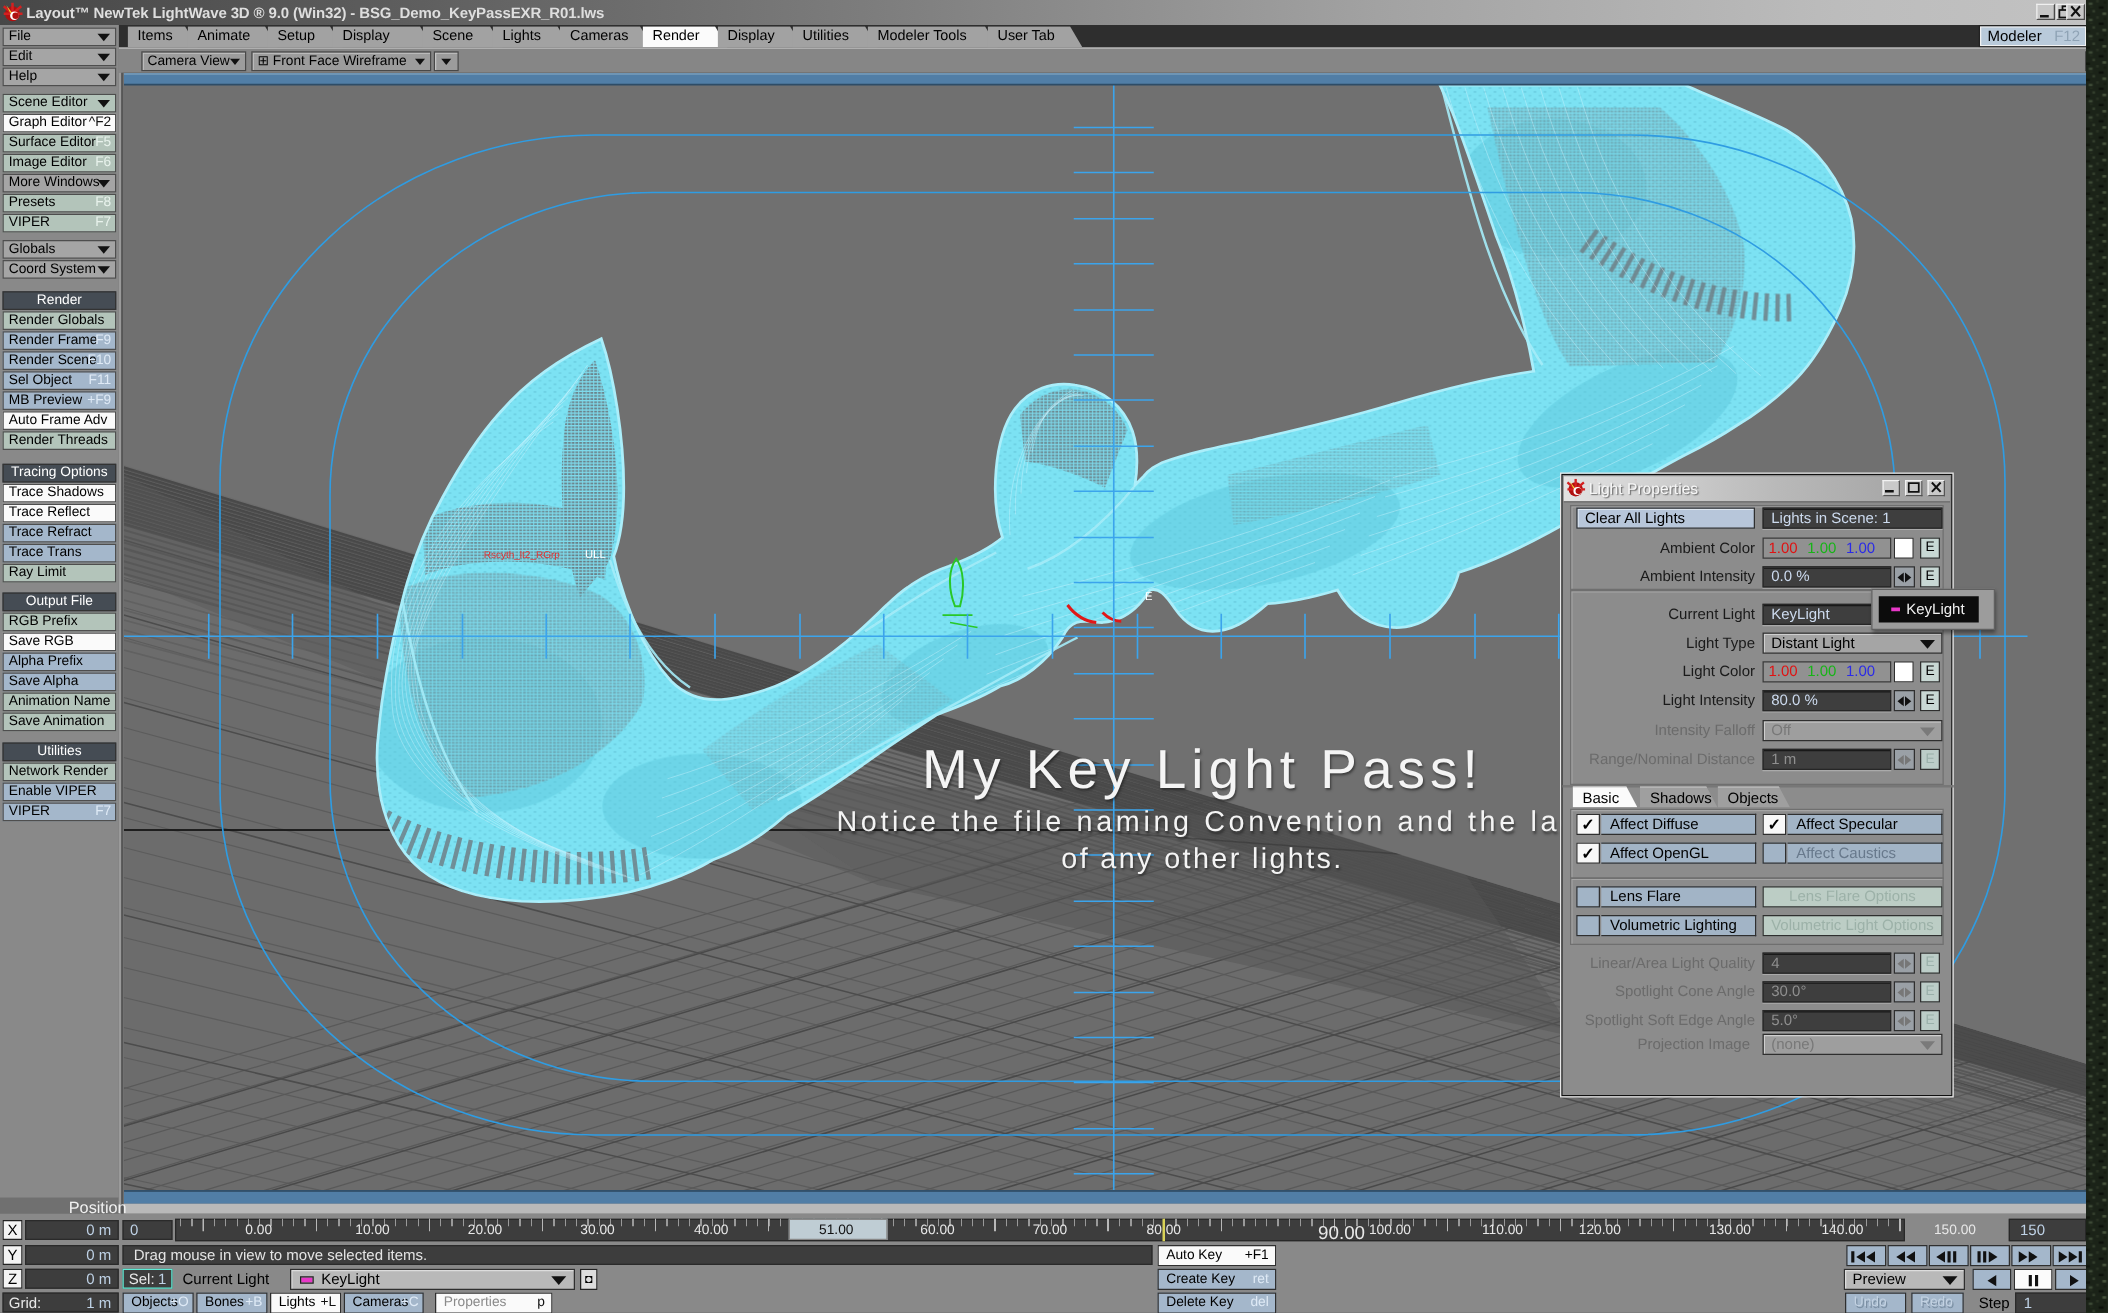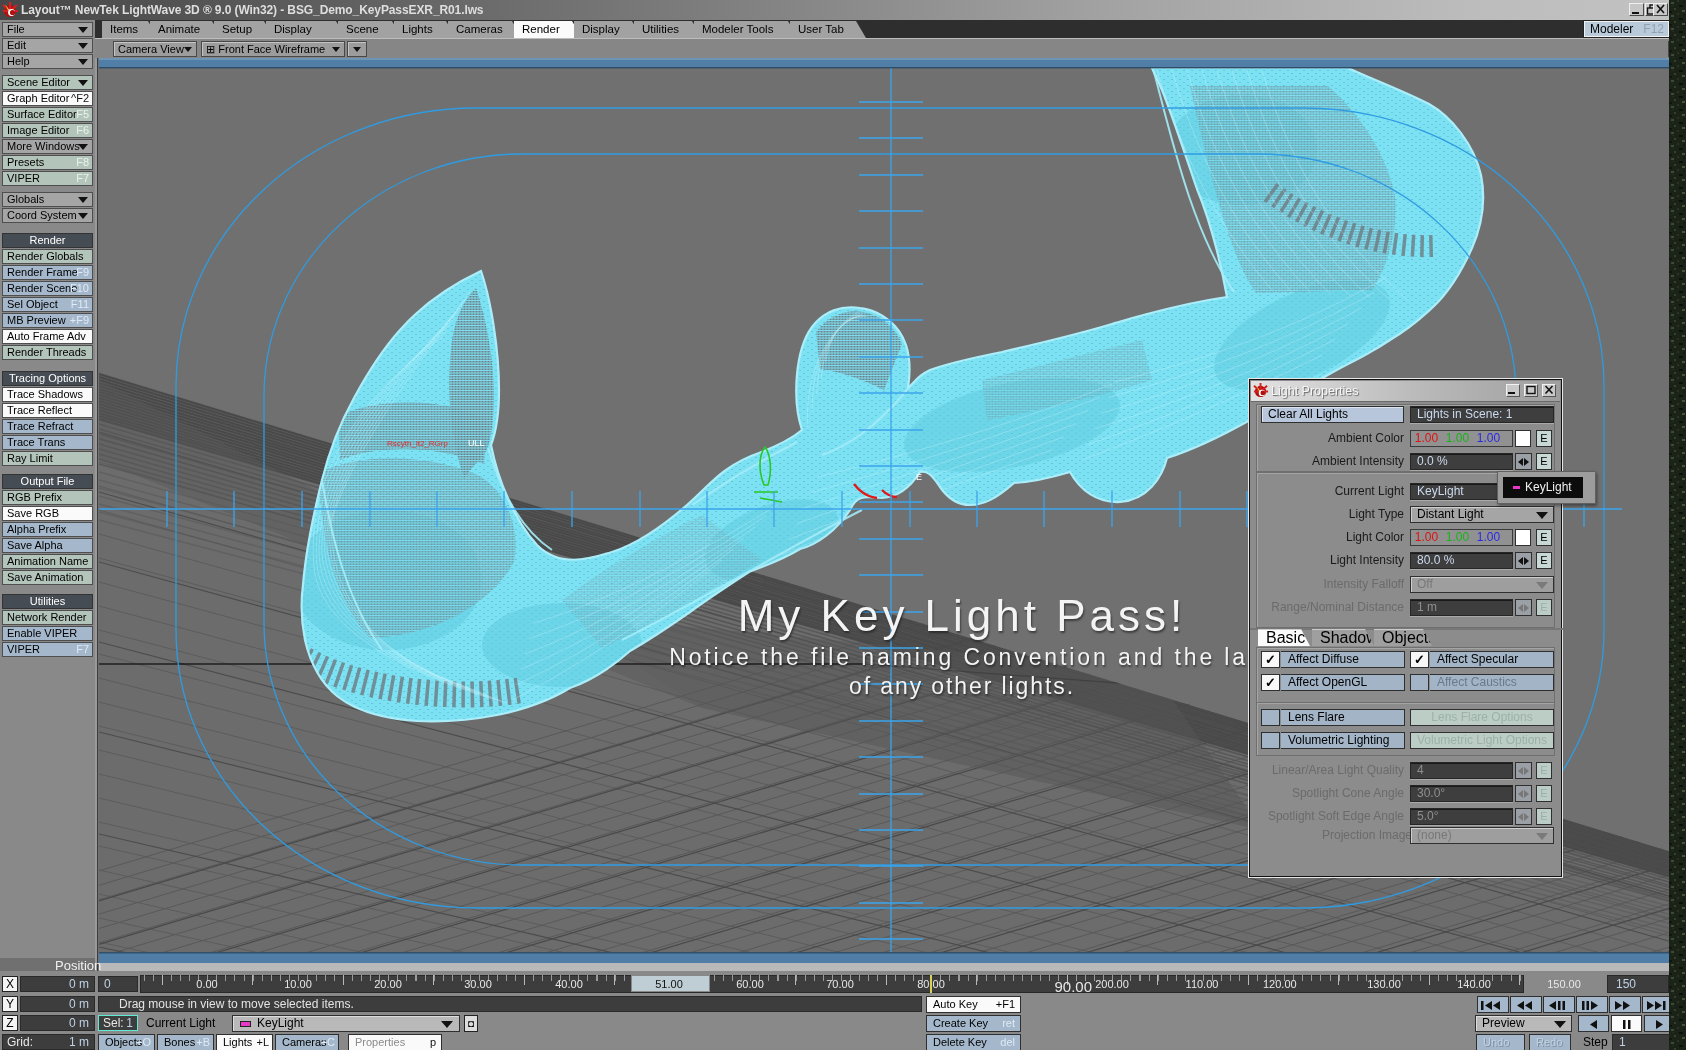--- a/index.html
+++ b/index.html
@@ -262,21 +262,21 @@
  border-right:6px solid transparent;border-top:7px solid #111}
 .drop.dis .da{border-top-color:#7a7a7a}
 .chk{position:absolute;width:19px;height:17px;background:#f8f8f8;border:1px solid #2f2f2f;
  font-weight:bold;font-size:13px;line-height:15px;text-align:center}
 .chk.off{background:#a2b4c6}
 .cbar{position:absolute;height:17px;background:#a2b4c6;border:1px solid #2f2f2f;border-left:none;
  font-size:12px;line-height:15px;padding-left:7px;color:#000}
 .cbar.dis{color:#68798c}
 .obtn{position:absolute;height:17px;background:#bccdc5;border:1px solid #2f2f2f;
  font-size:12px;line-height:15px;text-align:center;color:#9cb1a8}
-.lptab{position:absolute;height:17px;background:#9f9f9f;color:#000;font-size:16px;line-height:16px;
+.lptab{position:absolute;height:17px;background:#9f9f9f;color:#000;font-size:12px;line-height:16px;
  padding:0 8px;clip-path:polygon(0 0,calc(100% - 9px) 0,100% 100%,0 100%);border-top:1px solid #ccc}
 .lptab.act{background:#fbfbfb}
 .rgb{display:inline-block;width:31px;text-align:center}
 </style>
     <div id="lp" class="abs">
       <div id="lptitle">
         <svg style="position:absolute;left:2px;top:2px" width="16" height="16" viewBox="0 0 17 17">
 <circle cx="8" cy="9" r="6" fill="#b01010"></circle>
 <g stroke="#d42020" stroke-width="2">
             <path d="M8 9 L1 3M8 9 L8 0M8 9 L15 3M8 9 L16 9M8 9 L1 9"></path>
@@ -351,21 +351,21 @@
       <div class="spin dis" style="left:265px;top:382px"></div>
       <div class="ebtn dis" style="left:286px;top:382px">E</div>
       <div class="lbl dis" style="left:8px;top:405px;width:146px">Spotlight Cone Angle</div>
       <div class="fld dis" style="left:160px;top:405px;width:103px">30.0°</div>
       <div class="spin dis" style="left:265px;top:405px"></div>
       <div class="ebtn dis" style="left:286px;top:405px">E</div>
       <div class="lbl dis" style="left:8px;top:428px;width:146px">Spotlight Soft Edge Angle</div>
       <div class="fld dis" style="left:160px;top:428px;width:103px">5.0°</div>
       <div class="spin dis" style="left:265px;top:428px"></div>
       <div class="ebtn dis" style="left:286px;top:428px">E</div>
-      <div class="lbl dis" style="left:16px;top:447px;width:146px">Projection Image</div>
+      <div class="lbl dis" style="left:4px;top:447px;width:146px">Projection Image</div>
       <div class="drop dis" style="left:160px;top:447px;width:144px">(none)<span class="da"></span></div>
     </div>
     <div class="abs" style="left:1497px;top:471px;width:99px;height:33px;background:#9c9c9c;
  border:1px solid #606060;box-shadow:1px 2px 3px rgba(0,0,0,0.4)">
 <div class="abs" style="left:5px;top:5px;width:80px;height:21px;background:#0c0c0c;color:#f0f0f0;
  font-size:12px;line-height:20px;padding-left:22px">KeyLight
 <span style="position:absolute;left:10px;top:9px;width:7px;height:3px;background:#e838c8"></span></div>
     </div>
     <style>
 #bottom{left:0;top:971px;width:1670px;height:79px;background:#898989;font-size:12px}
@@ -384,37 +384,37 @@
       <div class="abs" style="left:177px;top:7px;width:60px;text-align:center;color:#e8e8e8;font-size:11px">0.00</div>
       <div class="abs" style="left:268px;top:7px;width:60px;text-align:center;color:#e8e8e8;font-size:11px">10.00</div>
       <div class="abs" style="left:358px;top:7px;width:60px;text-align:center;color:#e8e8e8;font-size:11px">20.00</div>
       <div class="abs" style="left:448px;top:7px;width:60px;text-align:center;color:#e8e8e8;font-size:11px">30.00</div>
       <div class="abs" style="left:539px;top:7px;width:60px;text-align:center;color:#e8e8e8;font-size:11px">40.00</div>
       <div class="abs" style="left:639px;top:7px;width:60px;text-align:center;color:#111;font-size:11px">51.00</div>
       <div class="abs" style="left:720px;top:7px;width:60px;text-align:center;color:#e8e8e8;font-size:11px">60.00</div>
       <div class="abs" style="left:810px;top:7px;width:60px;text-align:center;color:#e8e8e8;font-size:11px">70.00</div>
       <div class="abs" style="left:901px;top:7px;width:60px;text-align:center;color:#e8e8e8;font-size:11px">80.00</div>
       <div class="abs" style="left:1032px;top:7px;width:60px;text-align:right;color:#e8e8e8;font-size:15px">90.00</div>
-      <div class="abs" style="left:1082px;top:7px;width:60px;text-align:center;color:#e8e8e8;font-size:11px">200.00</div>
+      <div class="abs" style="left:1082px;top:7px;width:60px;text-align:center;color:#e8e8e8;font-size:11px">100.00</div>
       <div class="abs" style="left:1172px;top:7px;width:60px;text-align:center;color:#e8e8e8;font-size:11px">110.00</div>
       <div class="abs" style="left:1263px;top:7px;width:60px;text-align:left;color:#e8e8e8;font-size:11px">120.00</div>
       <div class="abs" style="left:1354px;top:7px;width:60px;text-align:center;color:#e8e8e8;font-size:11px">130.00</div>
       <div class="abs" style="left:1444px;top:7px;width:60px;text-align:center;color:#e8e8e8;font-size:11px">140.00</div>
       <div class="abs" style="left:1534px;top:7px;width:60px;text-align:center;color:#e8e8e8;font-size:11px">150.00</div>
       <div class="abs" style="left:930px;top:4px;width:2px;height:18px;background:#d8d258"></div>
       <div class="abs" style="left:1607px;top:4px;width:62px;height:18px;background:#3d3d3d;border:1px solid #282828;color:#bfd2e6;line-height:16px;padding-left:8px">150</div>
       <div class="axb" style="top:5px">X</div>
       <div class="axf" style="top:5px">0 m</div>
       <div class="axb" style="top:25px">Y</div>
       <div class="axf" style="top:25px">0 m</div>
       <div class="axb" style="top:44px">Z</div>
       <div class="axf" style="top:44px">0 m</div>
       <div class="abs" style="left:2px;top:63px;width:93px;height:16px;background:#3d3d3d;border:1px solid #2a2a2a;color:#e8e8e8;line-height:14px;padding-left:4px">Grid:<span style="position:absolute;right:5px;color:#bfd2e6">1 m</span></div>
       <div class="abs" style="left:98px;top:5px;width:40px;height:16px;background:#3d3d3d;border:1px solid #2a2a2a;color:#bfd2e6;line-height:14px;padding-left:5px">0</div>
-      <div class="abs" style="left:98px;top:25px;width:824px;height:16px;background:#3d3d3d;border:1px solid #2a2a2a;color:#e4e4e4;line-height:14px;padding-left:20px">Drag mouse in view to move selected items.</div>
+      <div class="abs" style="left:98px;top:25px;width:824px;height:16px;background:#3d3d3d;border:1px solid #2a2a2a;color:#e4e4e4;line-height:14px;padding-left:8px">Drag mouse in view to move selected items.</div>
       <div class="abs" style="left:98px;top:44px;width:40px;height:16px;background:#3d3d3d;border:1px solid #5eead4;color:#e8e8e8;line-height:14px;padding-left:4px">Sel:<span style="position:absolute;right:4px;color:#bfd2e6">1</span></div>
       <div class="abs" style="left:146px;top:45px;color:#000">Current Light</div>
       <div class="abs" style="left:232px;top:44px;width:228px;height:17px;background:#b9b9b9;border:1px solid #2f2f2f;box-shadow:inset 1px 1px 0 #ddd;line-height:15px;color:#000;padding-left:24px">KeyLight
 <span style="position:absolute;left:8px;top:6px;width:9px;height:4px;background:#e838c8;outline:1px solid #222"></span>
 <span style="position:absolute;right:6px;top:5px;width:0;height:0;border-left:6px solid transparent;border-right:6px solid transparent;border-top:7px solid #111"></span></div>
       <div class="abs" style="left:464px;top:44px;width:14px;height:17px;background:#ddd;border:1px solid #222;font-size:10px;line-height:15px;text-align:center">◘</div>
       <div class="bbtn" style="left:98px;top:63px;width:57px;background:#a4b7cb">Objects<span style="position:absolute;right:3px;color:#dfeaf6">+O</span></div>
       <div class="bbtn" style="left:157px;top:63px;width:57px;background:#a4b7cb">Bones<span style="position:absolute;right:3px;color:#dfeaf6">+B</span></div>
       <div class="bbtn" style="left:216px;top:63px;width:57px;background:#fafafa">Lights<span style="position:absolute;right:3px;color:#111">+L</span></div>
       <div class="bbtn" style="left:275px;top:63px;width:64px;background:#a4b7cb">Cameras<span style="position:absolute;right:3px;color:#dfeaf6">+C</span></div>

